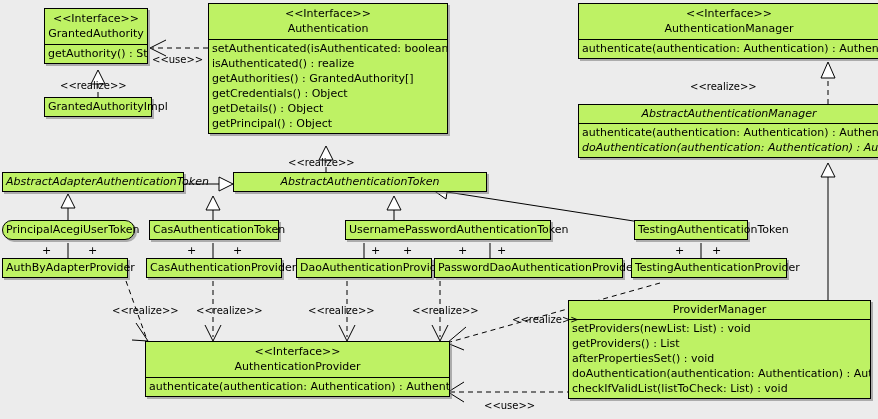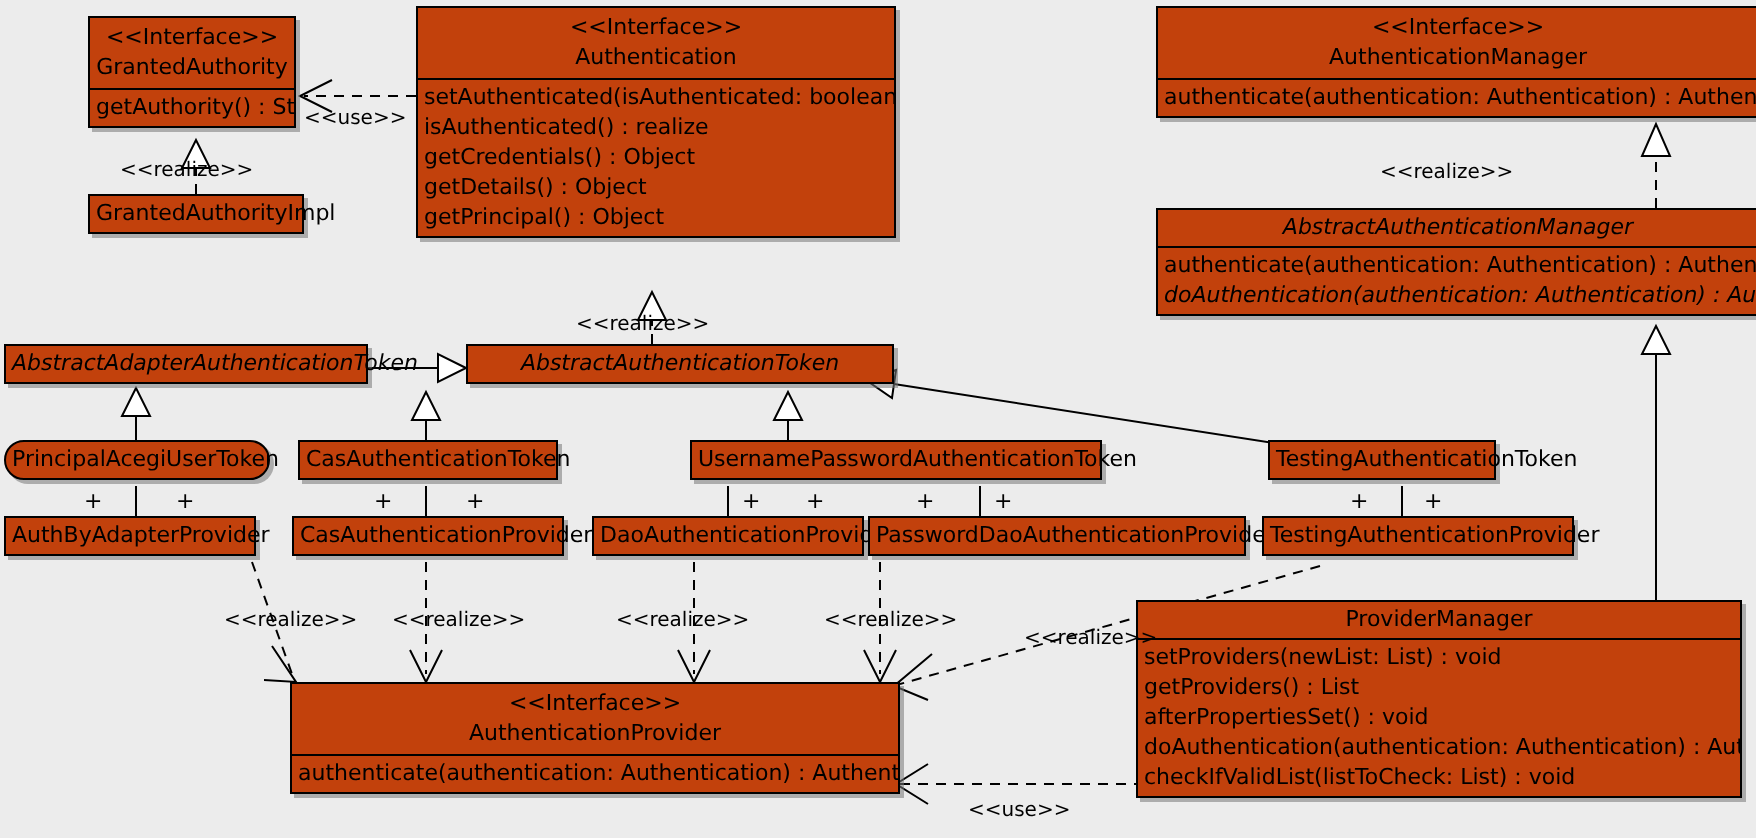--- a/index.html
+++ b/index.html
@@ -23,21 +23,21 @@
   }
   svg.edges {
     position: absolute;
     left: 0; top: 0;
     width: 878px;
     height: 419px;
     pointer-events: none;
   }
   .uml-box {
     position: absolute;
-    background: #c2410c;
+    background: #bef264;
     border: 1px solid #000000;
     box-sizing: border-box;
     box-shadow: 2px 2px 0 rgba(120,120,120,0.55);
     z-index: 5;
   }
   .hdr {
     text-align: center;
     padding: 2px 3px 3px 3px;
     line-height: 15px;
   }
@@ -178,20 +178,21 @@
 
   <div class="uml-box" style="left:208px; top:3px; width:240px;">
     <div class="hdr">
       <span class="stereo">&lt;&lt;Interface&gt;&gt;</span>
       <span class="nm">Authentication</span>
     </div>
     <div class="divider"></div>
     <div class="ops">
       <div class="op">setAuthenticated(isAuthenticated: boolean) : void</div>
       <div class="op">isAuthenticated() : realize</div>
+      <div class="op">getAuthorities() : GrantedAuthority[]</div>
       <div class="op">getCredentials() : Object</div>
       <div class="op">getDetails() : Object</div>
       <div class="op">getPrincipal() : Object</div>
     </div>
   </div>
 
   <div class="uml-box" style="left:578px; top:3px; width:302px;">
     <div class="hdr">
       <span class="stereo">&lt;&lt;Interface&gt;&gt;</span>
       <span class="nm">AuthenticationManager</span>
@@ -212,21 +213,21 @@
       <div class="op abstract">doAuthentication(authentication: Authentication) : Authentication</div>
     </div>
   </div>
 
   <div class="uml-box compact" style="left:2px; top:172px; width:182px;">
     <div class="hdr">
       <span class="nm abstract">AbstractAdapterAuthenticationToken</span>
     </div>
   </div>
 
-  <div class="uml-box compact" style="left:233px; top:172px; width:214px;">
+  <div class="uml-box compact" style="left:233px; top:172px; width:254px;">
     <div class="hdr">
       <span class="nm abstract">AbstractAuthenticationToken</span>
     </div>
   </div>
 
   <div class="uml-box compact" style="left:2px; top:220px; width:133px;border-radius:10px;">
     <div class="hdr">
       <span class="nm">PrincipalAcegiUserToken</span>
     </div>
   </div>

